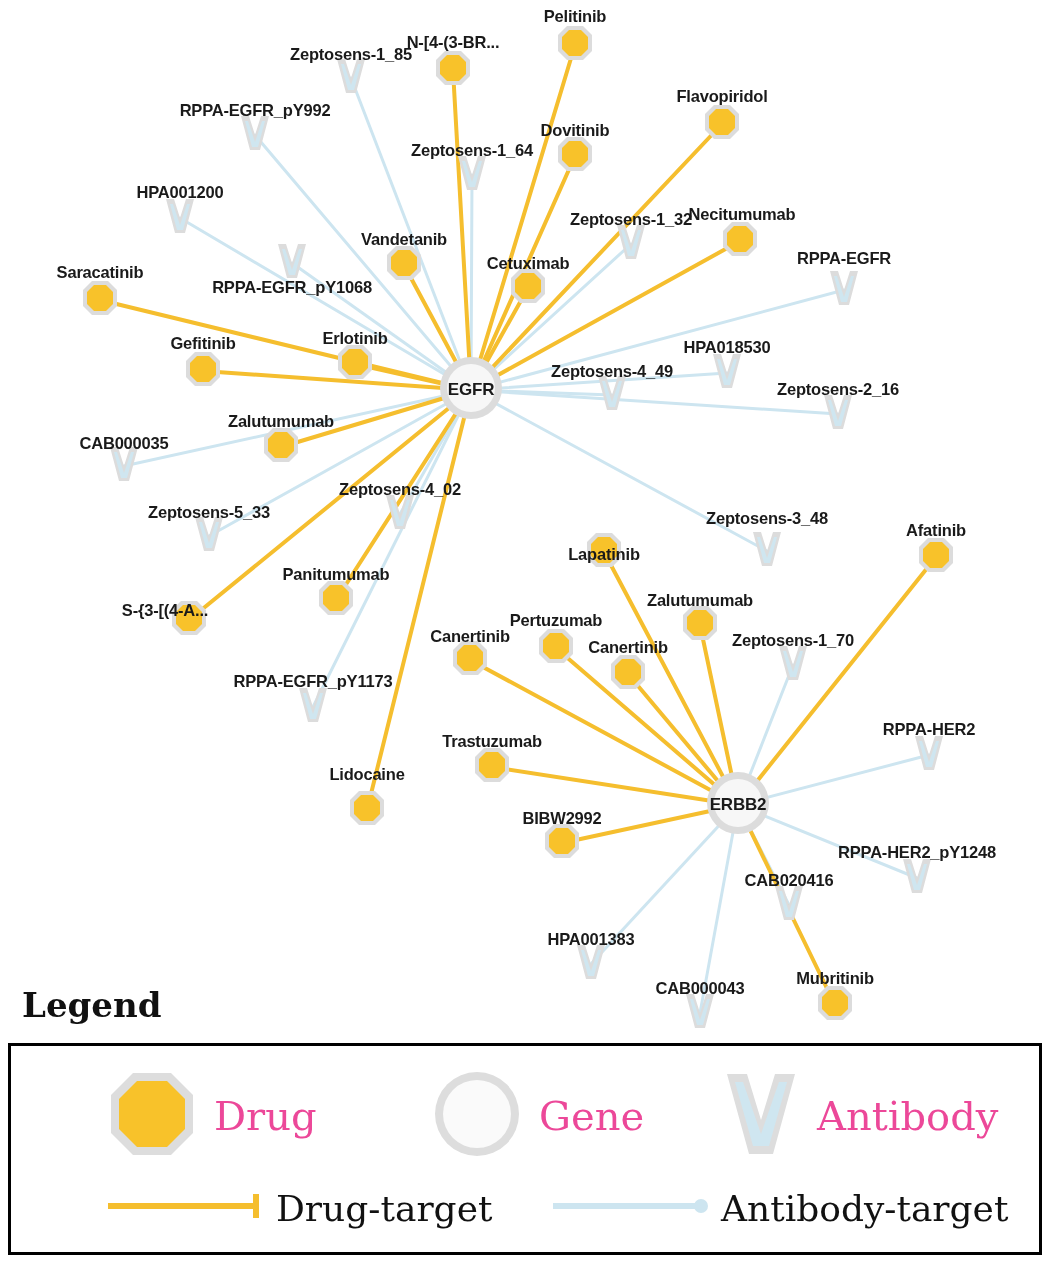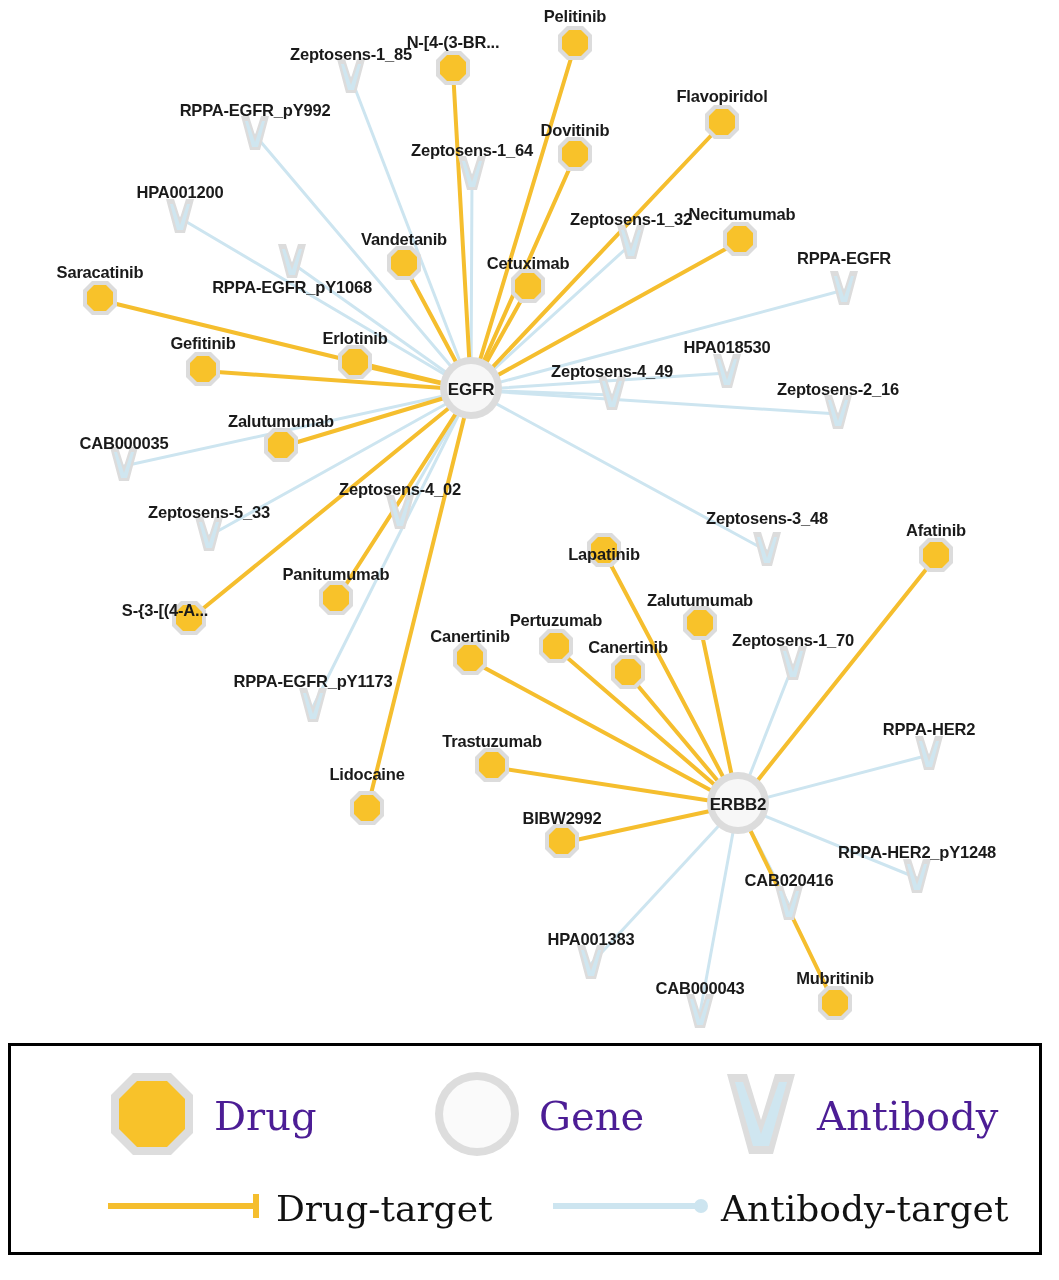--- a/index.html
+++ b/index.html
@@ -75,21 +75,21 @@
     height: 100px;
   }
   .legend-item {
     position: absolute;
     display: flex;
     align-items: center;
   }
   .legend-text {
     font-family: "DejaVu Serif", "Liberation Serif", serif;
     font-size: 40px;
-    color: #4c1d95;
+    color: #ec4899;
     margin-left: 16px;
   }
   .legend-row2 {
     position: absolute;
     top: 140px;
     left: 0;
     width: 100%;
     height: 60px;
   }
   .legend-edge-item {
@@ -382,20 +382,21 @@
       <div class="node-label gene-label" style="left: 471px; top: 390px;">EGFR</div>
       <div class="node" style="left: 738px; top: 805px;"><svg width="66" height="66" viewBox="0 0 66 66">
           <circle cx="33" cy="33" r="31" fill="#DCDCDC"></circle>
           <circle cx="33" cy="33" r="24" fill="#F7F7F7"></circle>
         </svg></div>
       <div class="node-label gene-label" style="left: 738px; top: 805px;">ERBB2</div>
     </div>
 </div>
 
 <div id="legend-wrap">
+  <div id="legend-title">Legend</div>
   <div id="legend-box">
 
     <div class="legend-row1">
       <div class="legend-item" style="left:95px; top:0;">
         <span>
           <svg width="92" height="92" viewBox="0 0 92 92">
             <polygon points="27,5 65,5 87,27 87,65 65,87 27,87 5,65 5,27" fill="#DDDDDD"></polygon>
             <polygon points="31,13 61,13 79,31 79,61 61,79 31,79 13,61 13,31" fill="#F8C22A"></polygon>
           </svg>
         </span>

